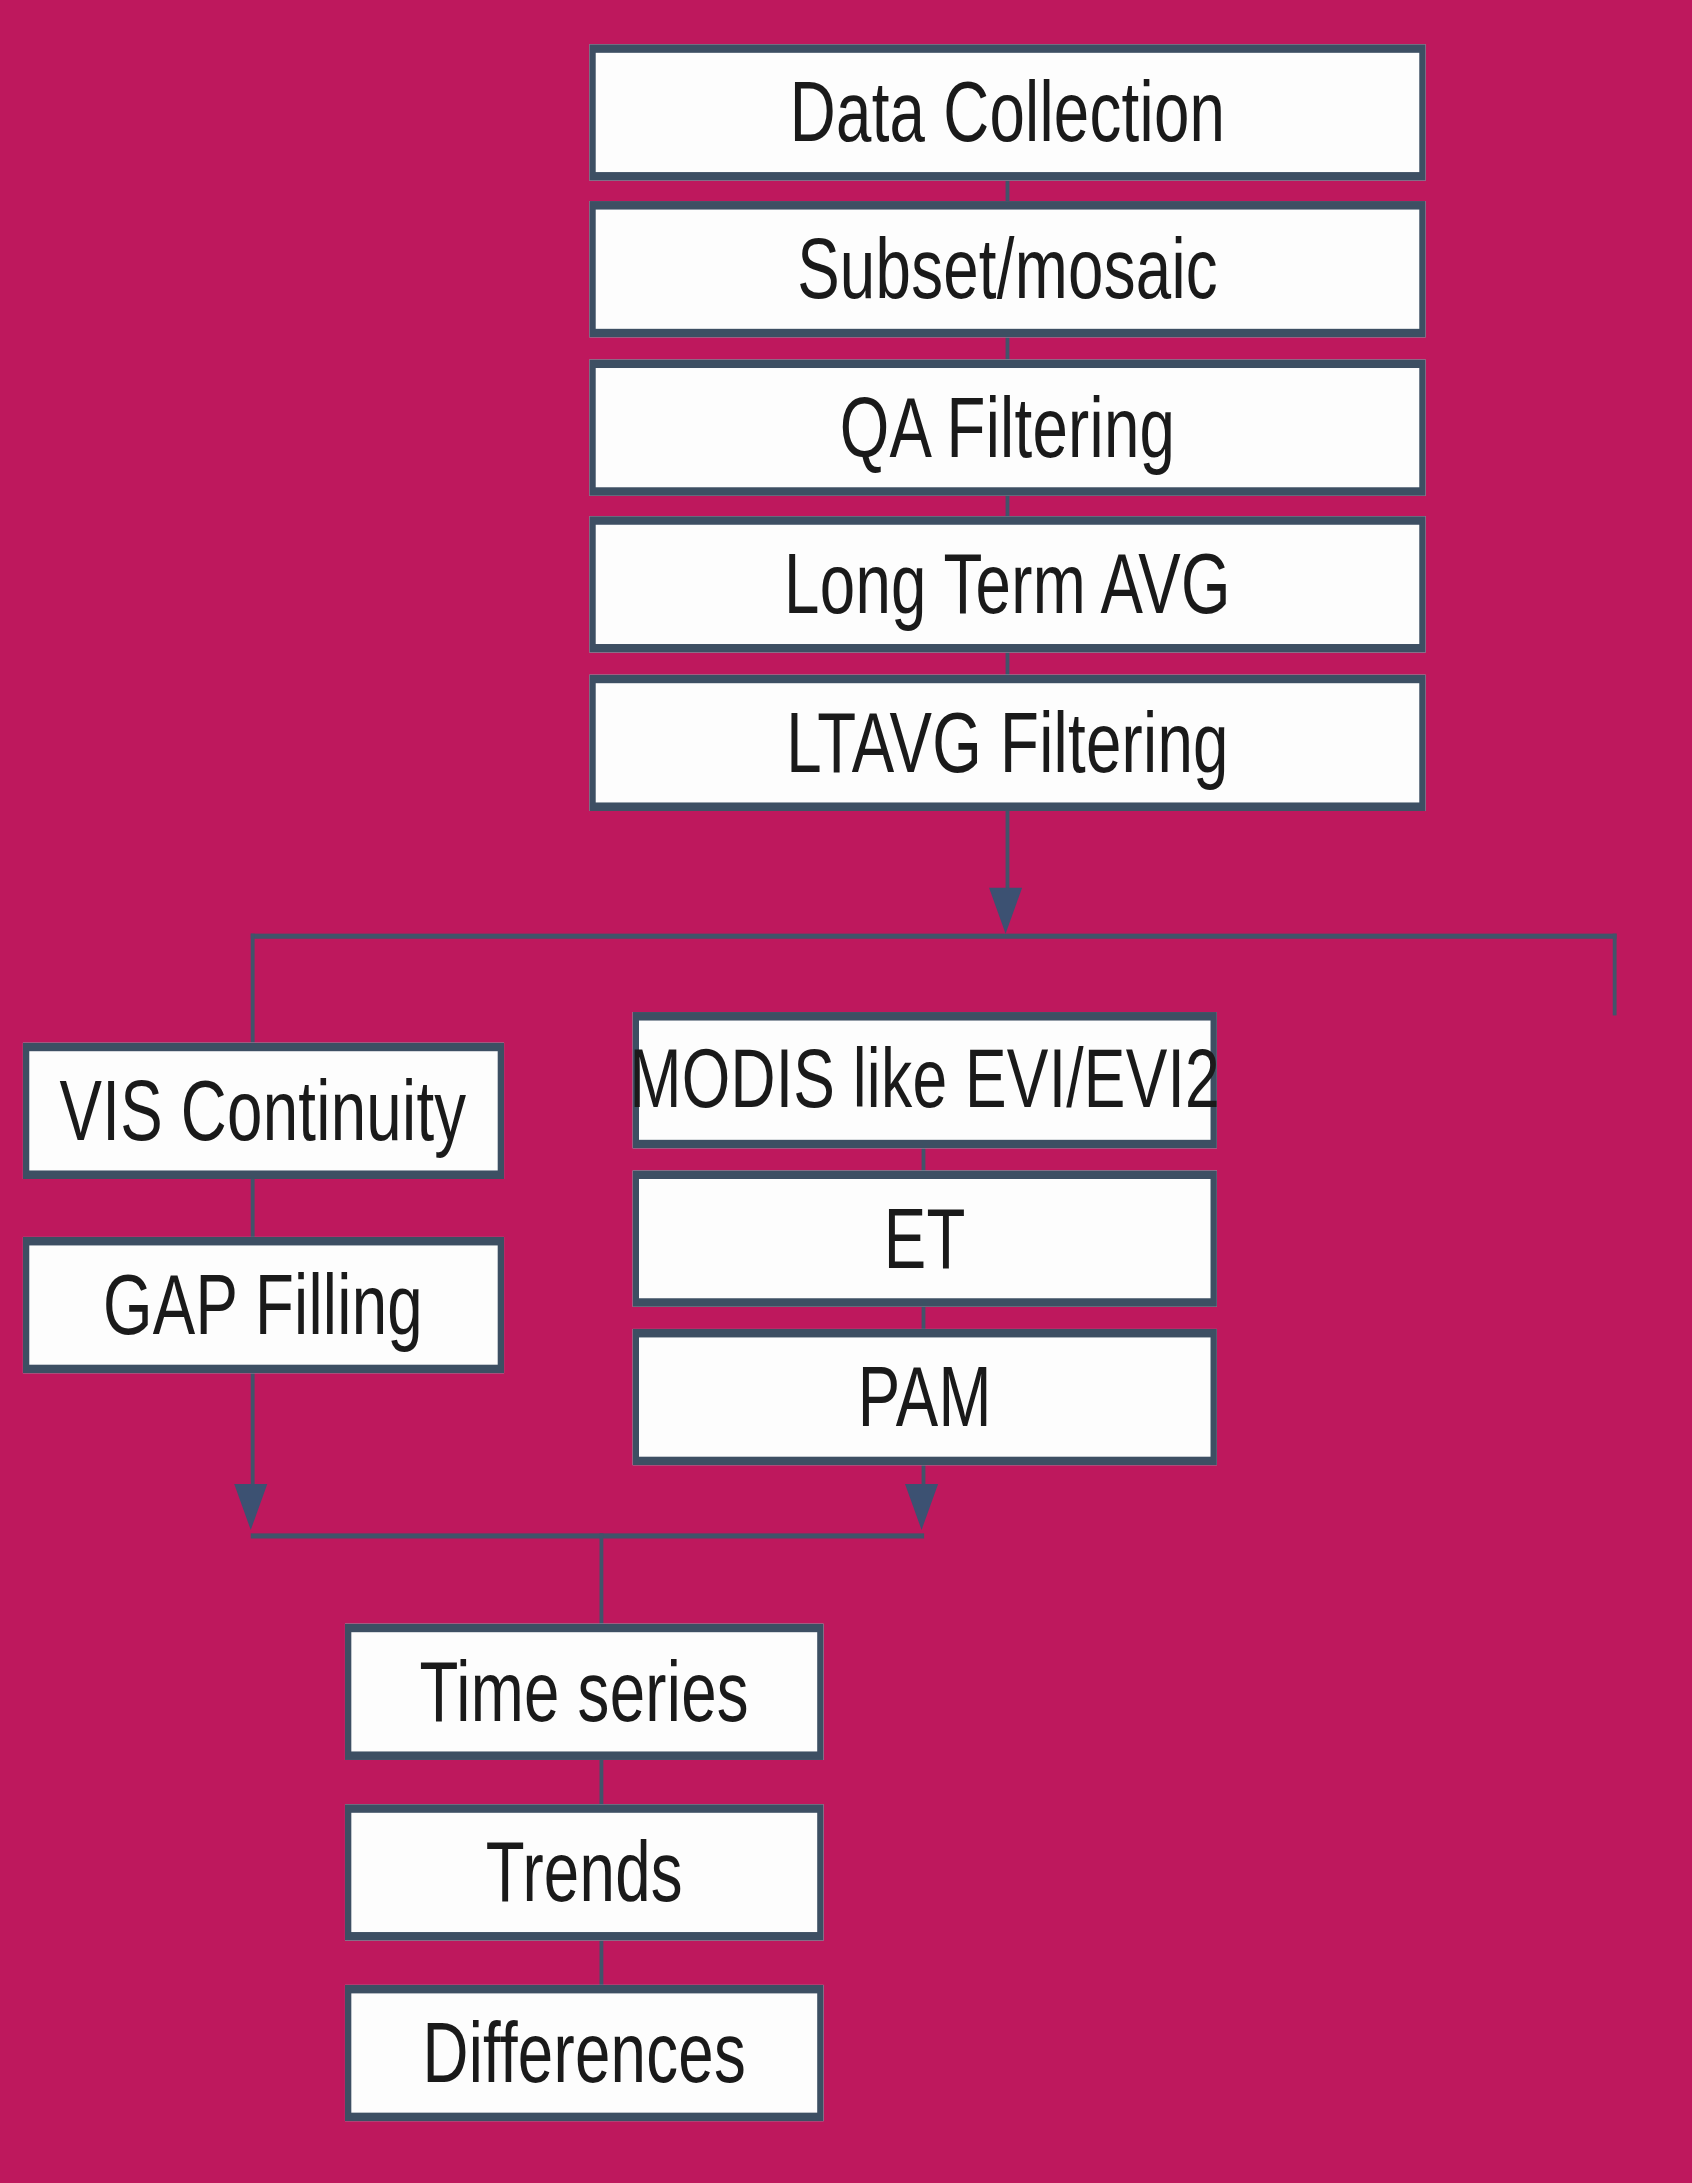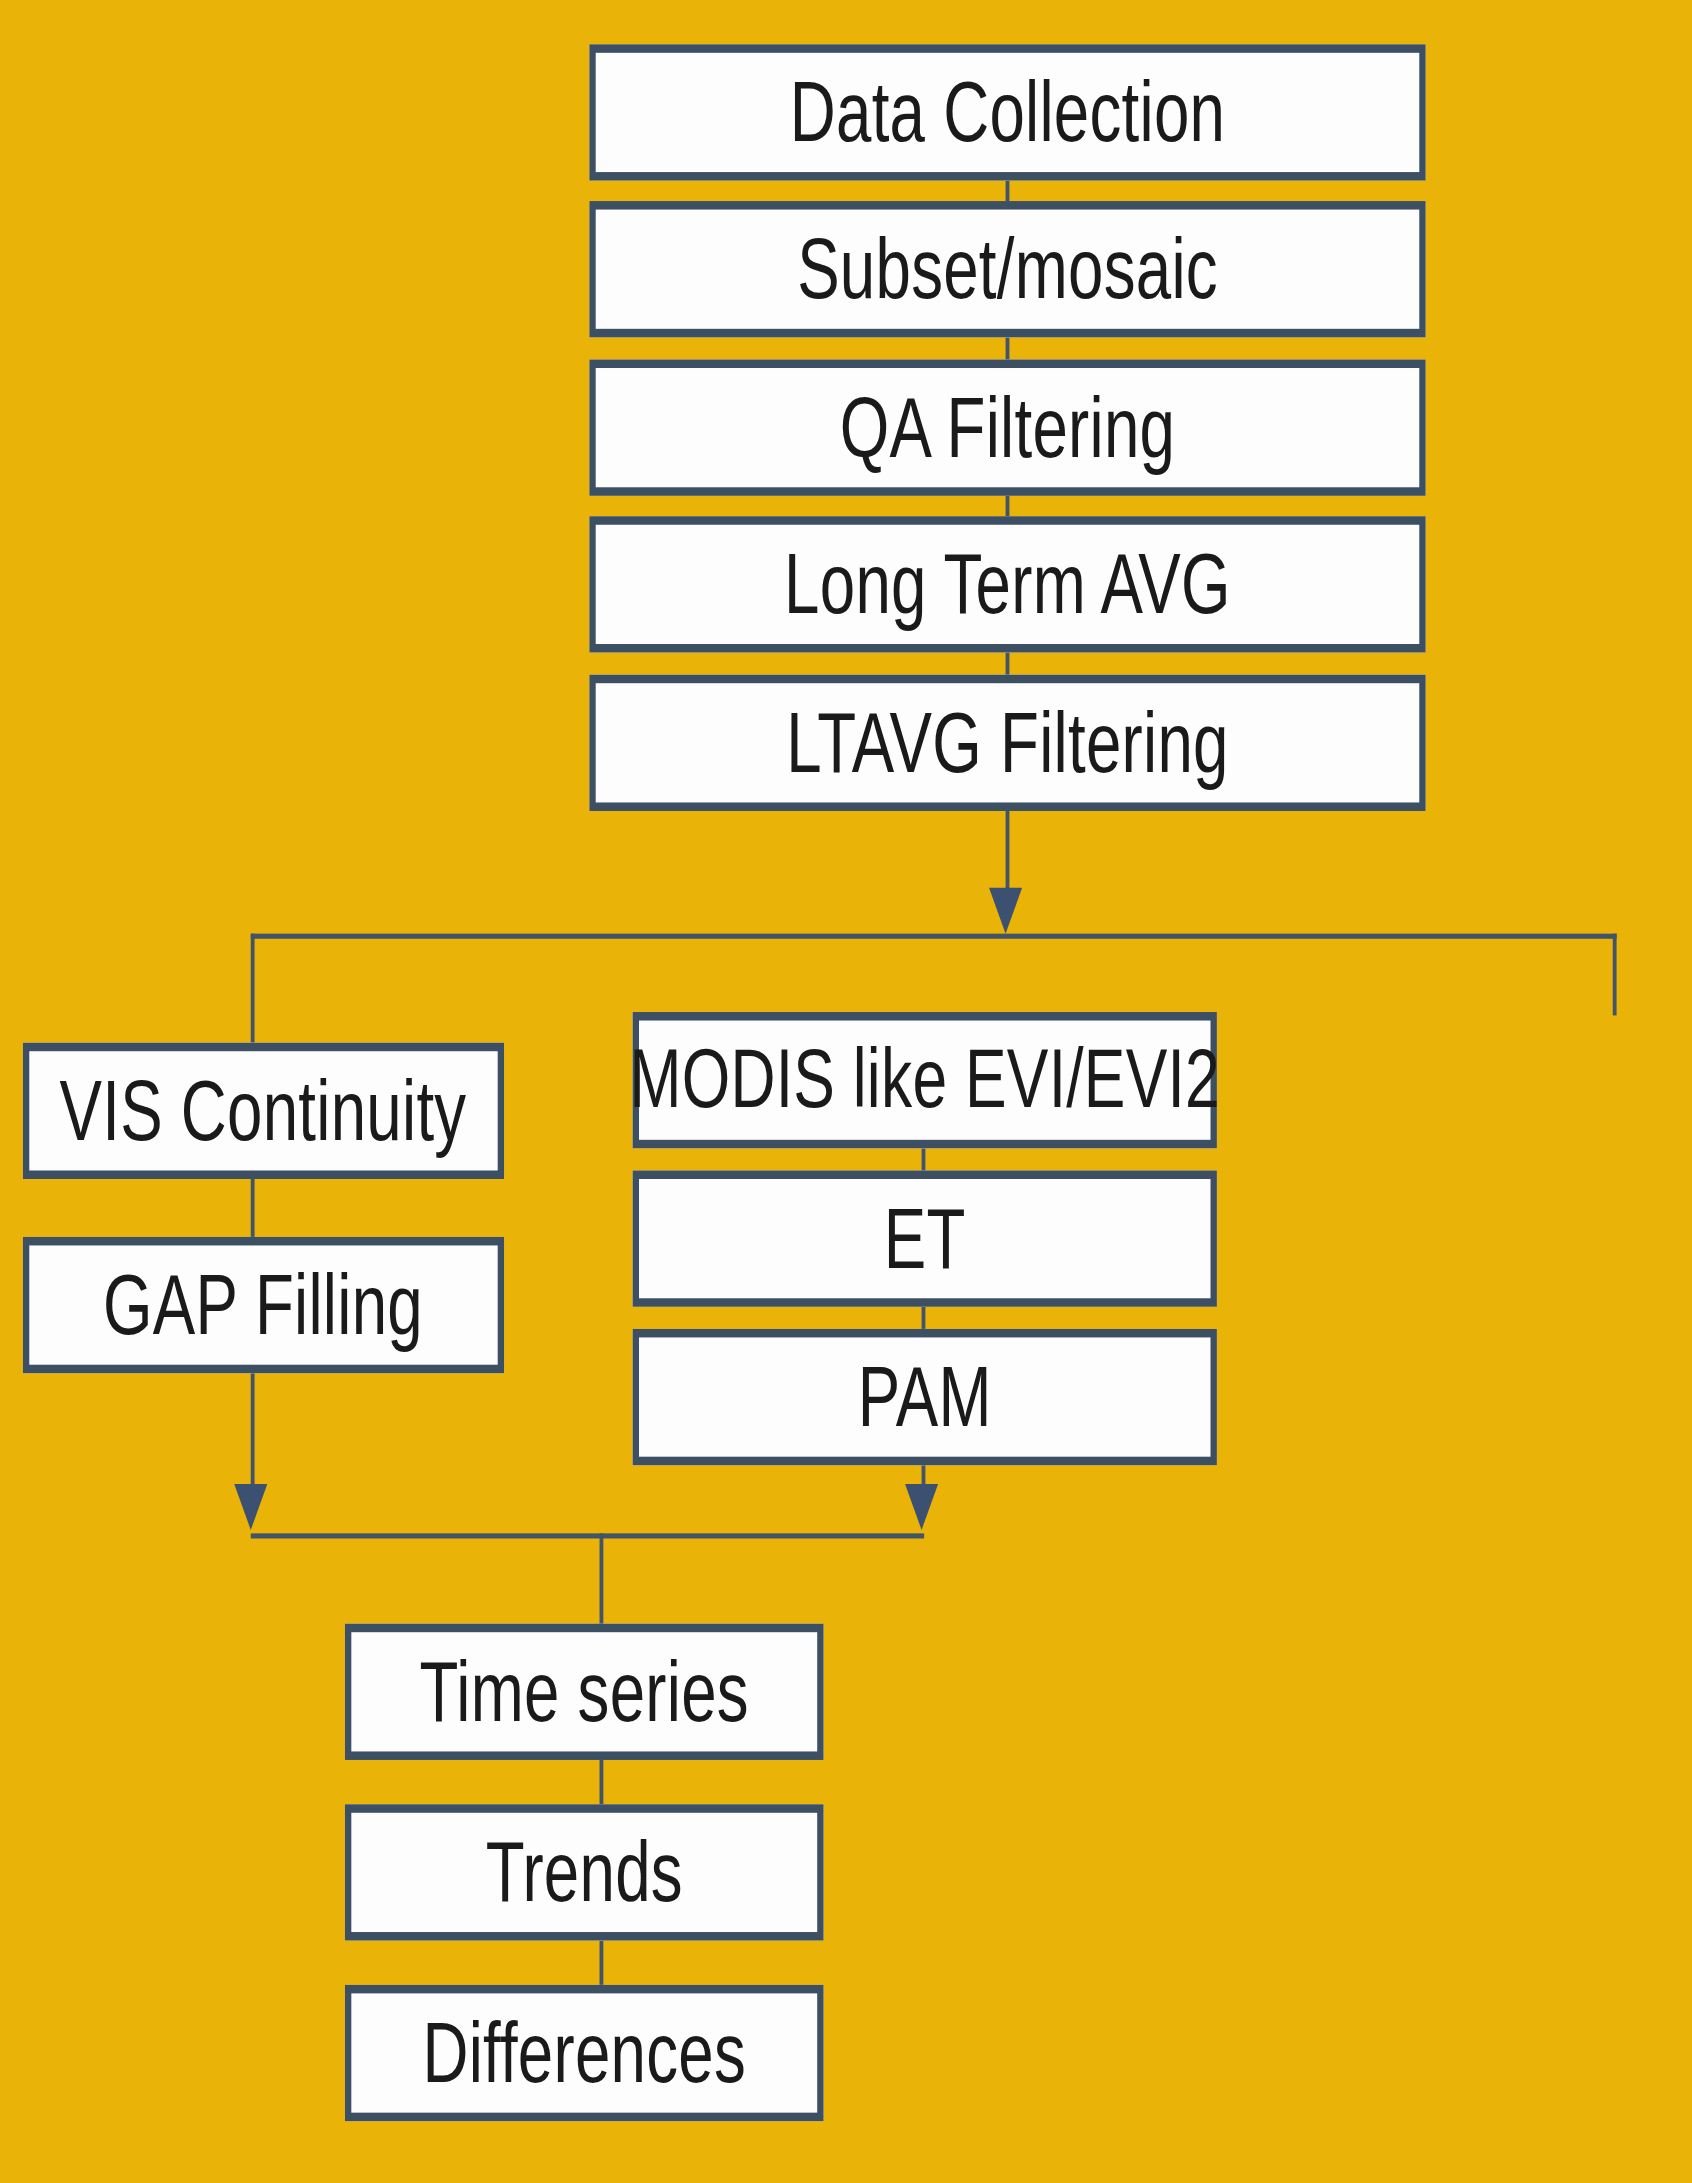--- a/index.html
+++ b/index.html
@@ -7,21 +7,21 @@
     padding: 0;
     background: #ffffff;
   }
   body {
     font-family: "Liberation Sans", sans-serif;
   }
   #canvas {
     position: relative;
     width: 1692px;
     height: 2183px;
-    background: #eab308;
+    background: #be185d;
     overflow: hidden;
   }
   
   .node {
     position: absolute;
     box-sizing: border-box;
     background: #fdfdfd;
     border: 5.6px solid #3d4f63;
     display: flex;
     align-items: center;

